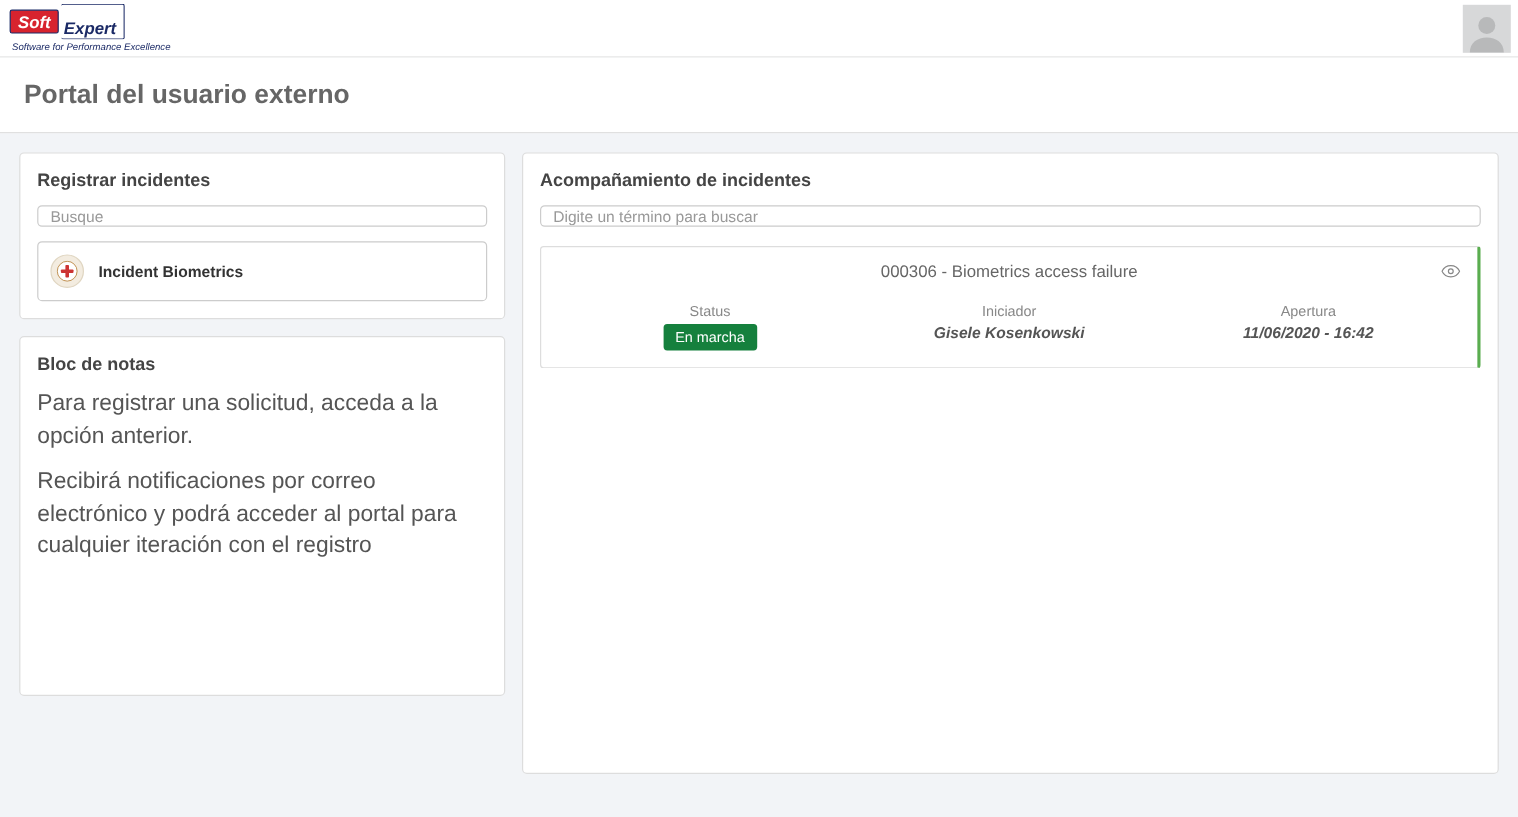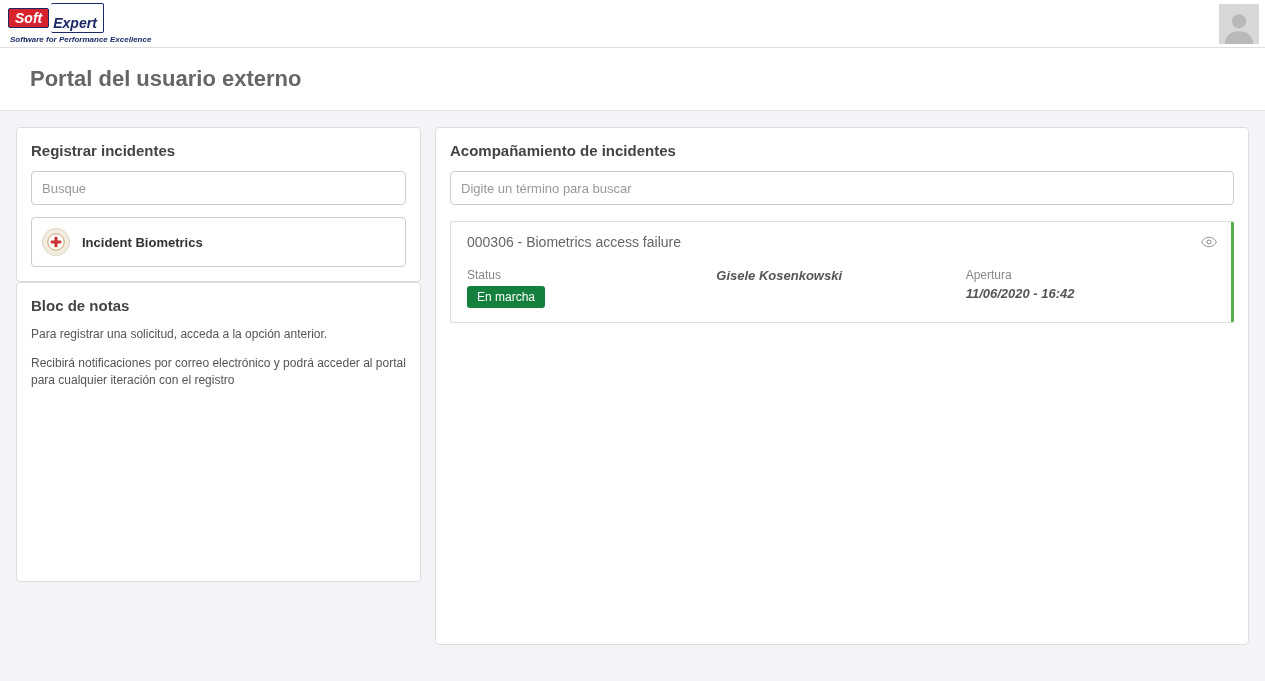--- a/index.html
+++ b/index.html
@@ -50,71 +50,71 @@
     padding: 12px 6px 2px 2px;
     border-radius: 2px;
     line-height: 1;
   }
   .logo-tagline {
     font-size: 8px;
     color: #1b2a66;
     font-style: italic;
     margin-top: 2px;
     margin-left: 2px;
-    font-weight: bold;
   }
   .avatar {
     width: 40px;
     height: 40px;
     background: #d7d8d9;
     display: flex;
     align-items: flex-end;
     justify-content: center;
     overflow: hidden;
     cursor: pointer;
   }
   .avatar svg { width: 34px; height: 34px; fill: #b8b9ba; }
   .page-title-bar {
     background: #fff;
     border-bottom: 1px solid #e0e0e0;
-    padding: 18px 30px;
+    padding: 18px 20px;
   }
   .page-title {
     font-size: 22px;
     color: #666;
     font-weight: 600;
   }
   .content {
     padding: 16px;
     display: flex;
     gap: 14px;
   }
   .col-left {
     width: 405px;
     display: flex;
     flex-direction: column;
+    gap: 14px;
   }
   .col-right {
     flex: 1;
   }
   .panel {
     background: #fff;
     border: 1px solid #ddd;
     border-radius: 4px;
     padding: 14px;
   }
   .panel-title {
     font-size: 15px;
     font-weight: 600;
     color: #444;
     margin-bottom: 12px;
   }
   .search-input {
     width: 100%;
-    height: 34px;
+    height: 18px;
     border: 1px solid #ccc;
     border-radius: 4px;
     padding: 0 10px;
     font-size: 13px;
     color: #555;
     outline: none;
   }
   .search-input::placeholder { color: #999; }
   .category-item {
     display: flex;
@@ -137,35 +137,36 @@
     border: 1px solid #e0d6c2;
   }
   .category-icon svg { width: 18px; height: 18px; }
   .category-label {
     font-weight: 600;
     color: #333;
     font-size: 13px;
   }
   .notes-text {
     color: #555;
-    font-size: 12px;
+    font-size: 19px;
     line-height: 1.4;
   }
   .notes-text p { margin-bottom: 12px; }
   .panel-right {
     min-height: 518px;
   }
   .incident-card {
     border: 1px solid #ddd;
     border-right: 3px solid #5aad4f;
     border-radius: 3px;
     padding: 12px 16px 14px 16px;
     margin-top: 16px;
     position: relative;
     cursor: pointer;
+    text-align: center;
   }
   .incident-title {
     color: #666;
     font-size: 14px;
     margin-bottom: 18px;
   }
   .incident-row {
     display: flex;
   }
   .incident-col {
@@ -260,20 +261,21 @@
             <circle cx="12" cy="8" r="3"></circle>
           </svg>
         </div>
         <div class="incident-title">000306 - Biometrics access failure</div>
         <div class="incident-row">
           <div class="incident-col">
             <div class="incident-label">Status</div>
             <span class="status-badge">En marcha</span>
           </div>
           <div class="incident-col">
+            <div class="incident-label">Iniciador</div>
             <div class="incident-value">Gisele Kosenkowski</div>
           </div>
           <div class="incident-col">
             <div class="incident-label">Apertura</div>
             <div class="incident-value">11/06/2020 - 16:42</div>
           </div>
         </div>
       </div>
     </div>
   </div>

